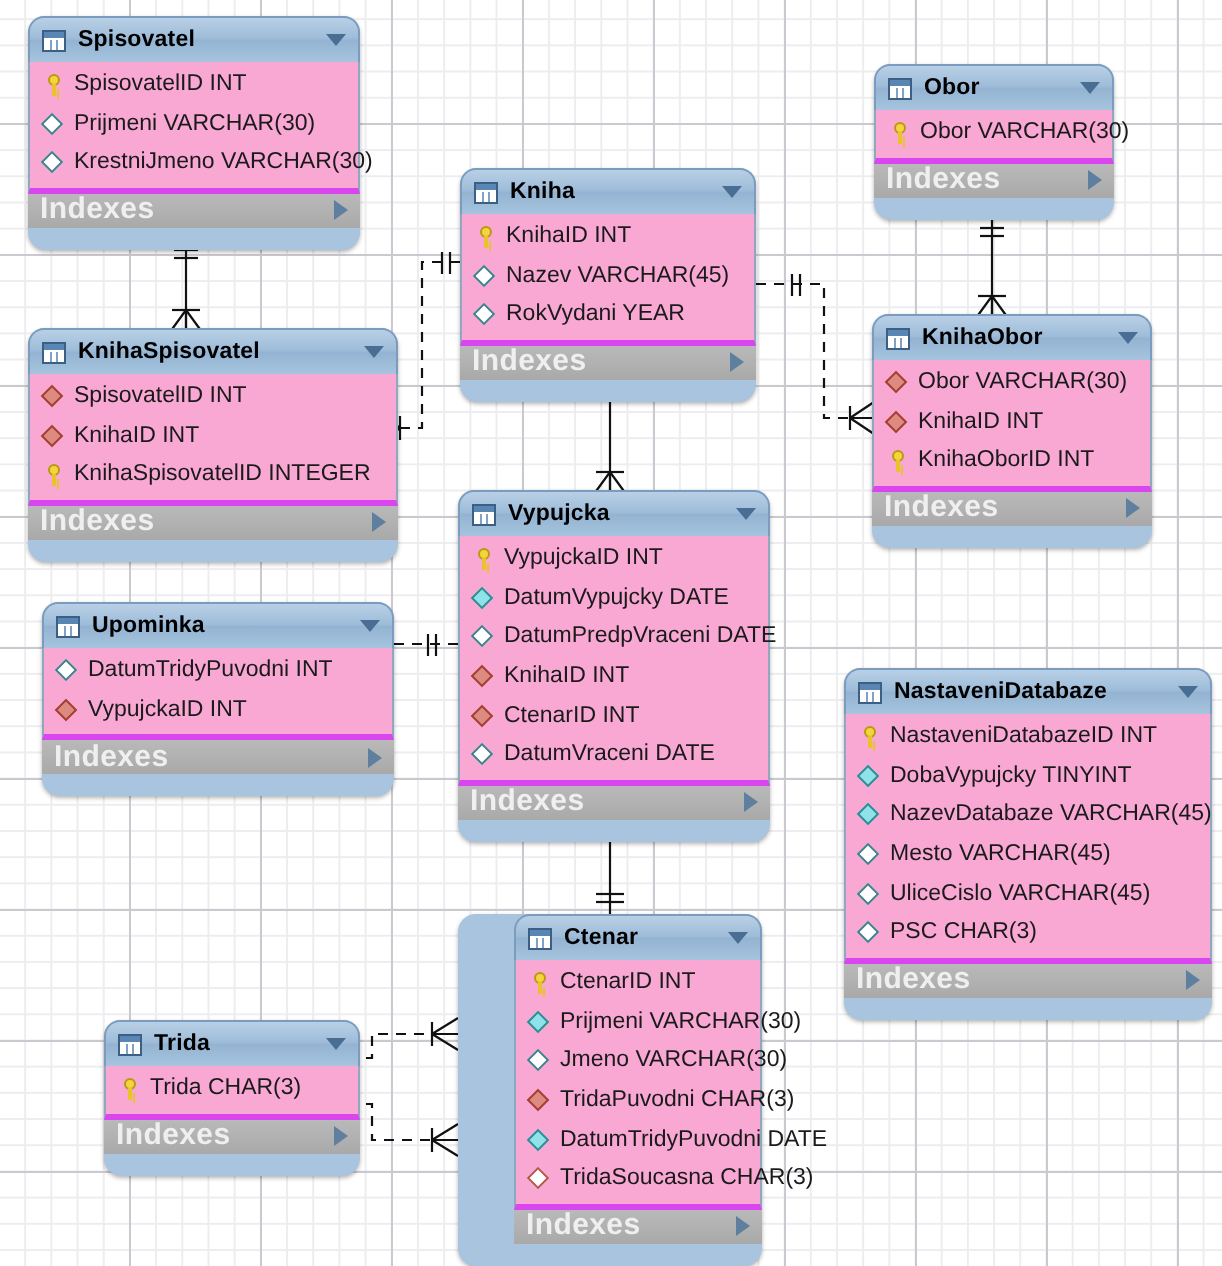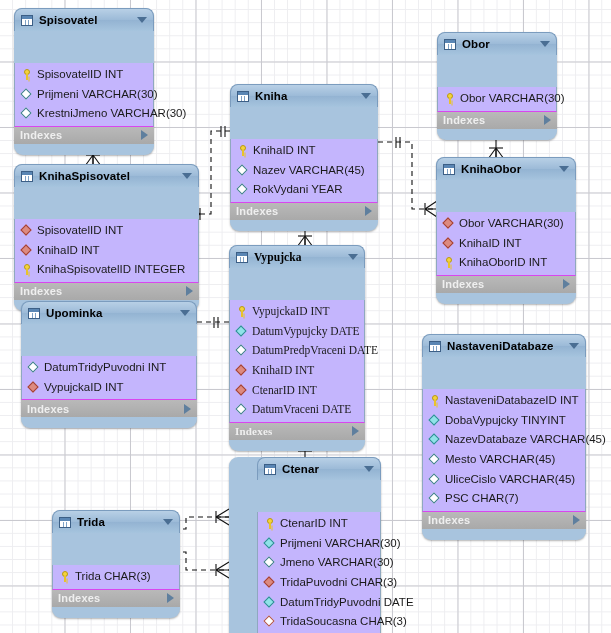--- a/index.html
+++ b/index.html
@@ -55,26 +55,25 @@
     font-size:11.5px;font-weight:bold;color:#000;letter-spacing:.1px;
     white-space:nowrap;flex:1;line-height:12px;
   }
   .tbl-caret{
     width:0;height:0;flex:none;
     border-left:5px solid transparent;border-right:5px solid transparent;
     border-top:6px solid #4a6e93;
     margin-left:4px;
   }
   .cols{
-    background:#c4b5fd;
+    background:#f9a8d4;
     border-left:1px solid #8fa8bf;
     border-right:1px solid #8fa8bf;
-    border-bottom:1px solid #d946ef;
+    border-bottom:3px solid #d946ef;
     padding:2px 0 2px 0;
-    margin-top:32px;
   }
   .col{
     display:flex;align-items:center;
     height:19.6px;
     padding:0 5px 0 6px;
     font-size:11.5px;color:#1a1a1a;
     white-space:nowrap;
     line-height:13px;
   }
   .ic{width:12px;height:12px;flex:none;margin-right:4px;position:relative;}
@@ -100,21 +99,21 @@
   .d-fk-hollow{background:#ffffff;border:1px solid #b3564a;}
 
   .indexes{
     height:17px;
     background:linear-gradient(to bottom,#b9b9b9 0%,#a9a9a9 100%);
     display:flex;align-items:center;
     padding:0 6px 0 6px;
     box-sizing:border-box;
   }
   .idx-label{
-    flex:1;font-size:11px;color:#efefef;font-weight:bold;letter-spacing:.2px;line-height:12px;
+    flex:1;font-size:15px;color:#efefef;font-weight:bold;letter-spacing:.2px;line-height:12px;
   }
   .idx-arrow{
     width:0;height:0;flex:none;
     border-top:5px solid transparent;border-bottom:5px solid transparent;
     border-left:7px solid #5f7f9e;
   }
 </style>
 </head>
 <body>
 
@@ -191,21 +190,21 @@
         <path d="M156,552 L186,552 L186,570 L229,570" stroke-dasharray="5,4"></path>
         <line x1="166" y1="547" x2="166" y2="558"></line>
         <line x1="170" y1="547" x2="170" y2="558"></line>
         <line x1="216" y1="564" x2="216" y2="576"></line>
         <path d="M216,570 L229,562 M216,570 L229,570 M216,570 L229,578"></path>
       </g>
 
     </g>
   </svg>
 
-<div class="table" style="left: 14px; top: 8px; width: 140px;">
+<div class="table" style="left: 14px; top: 8px; width: 166px;">
       <div class="tbl-header">
         <span class="tbl-icon"></span>
         <span class="tbl-title">Spisovatel</span>
         <span class="tbl-caret"></span>
       </div>
       <div class="cols">
         <div class="col">
           <span class="ic ic-pk"></span>
           <span>SpisovatelID INT</span>
         </div>
@@ -320,21 +319,21 @@
             <span class="dia d-hollow"></span>
           </span>
           <span>RokVydani YEAR</span>
         </div>
       </div>
       <div class="indexes">
         <span class="idx-label">Indexes</span>
         <span class="idx-arrow"></span>
       </div>
     </div>
-    <div class="table" style="left: 229px; top: 245px; width: 136px; font-family: Liberation Serif, serif;">
+    <div class="table" style="left: 229px; top: 245px; width: 156px;">
       <div class="tbl-header">
         <span class="tbl-icon"></span>
         <span class="tbl-title">Vypujcka</span>
         <span class="tbl-caret"></span>
       </div>
       <div class="cols">
         <div class="col">
           <span class="ic ic-pk"></span>
           <span>VypujckaID INT</span>
         </div>
@@ -460,21 +459,21 @@
         <div class="col">
           <span class="ic ic-pk"></span>
           <span>KnihaOborID INT</span>
         </div>
       </div>
       <div class="indexes">
         <span class="idx-label">Indexes</span>
         <span class="idx-arrow"></span>
       </div>
     </div>
-    <div class="table" style="left: 422px; top: 334px; width: 164px;">
+    <div class="table" style="left: 422px; top: 334px; width: 184px;">
       <div class="tbl-header">
         <span class="tbl-icon"></span>
         <span class="tbl-title">NastaveniDatabaze</span>
         <span class="tbl-caret"></span>
       </div>
       <div class="cols">
         <div class="col">
           <span class="ic ic-pk"></span>
           <span>NastaveniDatabazeID INT</span>
         </div>
@@ -499,21 +498,21 @@
         <div class="col">
           <span class="ic">
             <span class="dia d-hollow"></span>
           </span>
           <span>UliceCislo VARCHAR(45)</span>
         </div>
         <div class="col">
           <span class="ic">
             <span class="dia d-hollow"></span>
           </span>
-          <span>PSC CHAR(7)</span>
+          <span>PSC CHAR(3)</span>
         </div>
       </div>
       <div class="indexes">
         <span class="idx-label">Indexes</span>
         <span class="idx-arrow"></span>
       </div>
     </div>
   </div>
 
 </body></html>

